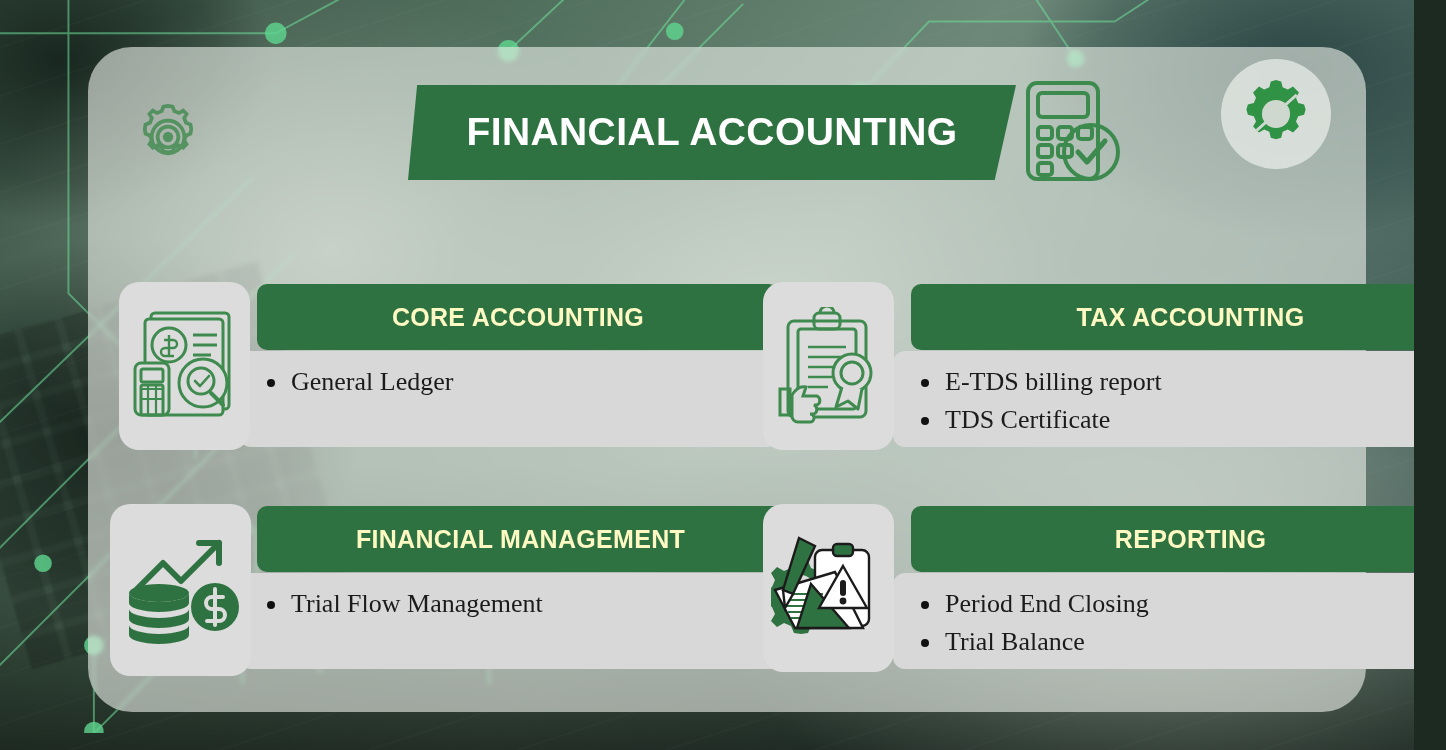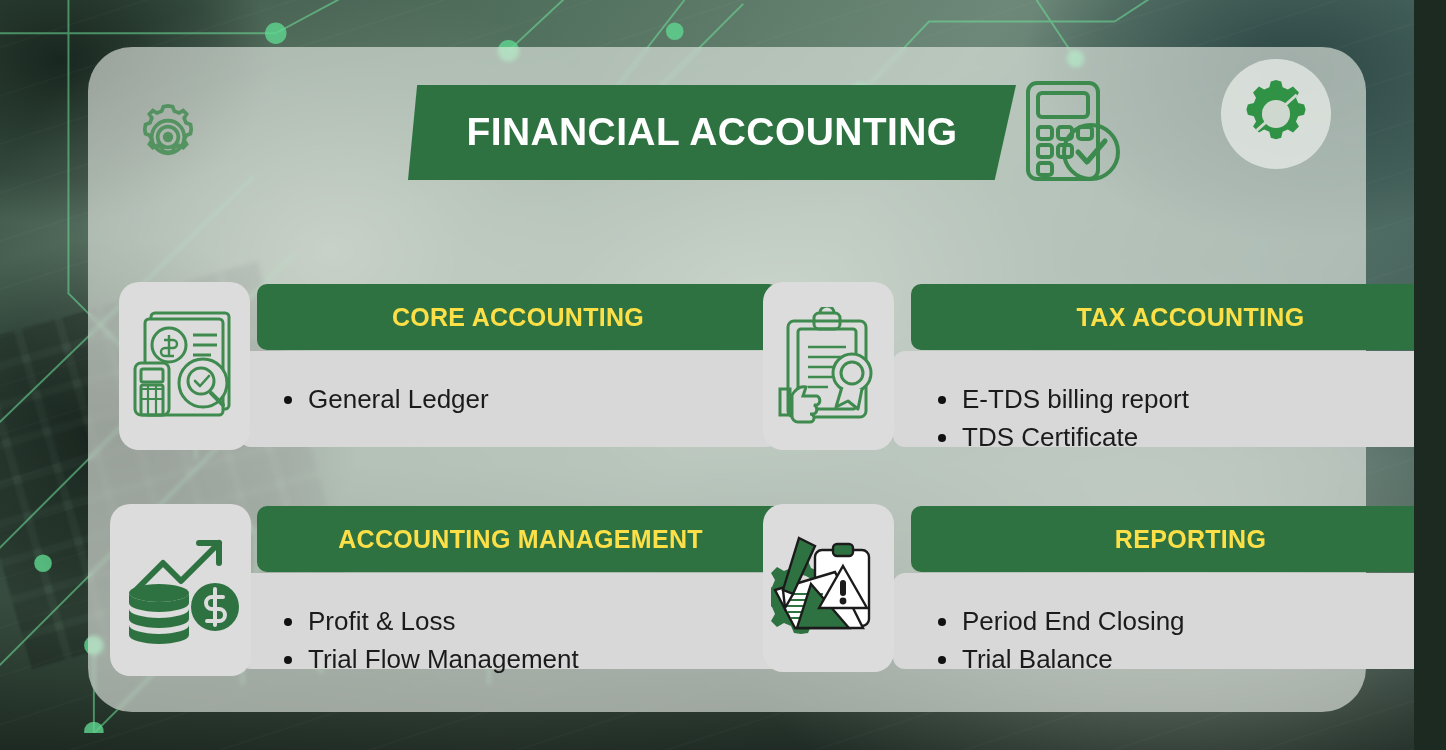--- a/index.html
+++ b/index.html
@@ -169,36 +169,37 @@
     top: 2px;
     height: 66px;
     background: #2f7241;
     border-radius: 10px;
     display: flex;
     align-items: center;
     justify-content: center;
     z-index: 2;
   }
   .card-head-text {
-    color: #fde047;
+    color: #fef9c3;
     font-size: 25px;
     font-weight: 700;
     letter-spacing: 0.3px;
     white-space: nowrap;
   }
   .card-body {
     position: absolute;
     background: #d8d8d8;
     border-radius: 12px;
     z-index: 1;
   }
   .card-body ul {
     list-style: none;
-    margin: 17px;
+    margin: 0;
     padding: 12px 0 0 52px;
+    font-family: Liberation Serif, serif;
   }
   .card-body li {
     position: relative;
     color: #1b1b1b;
     font-size: 26px;
     line-height: 38px;
     white-space: nowrap;
   }
   .card-body li::before {
     content: "";
@@ -391,25 +392,24 @@
           <path d="M6 94 v10 a30 9 0 0 0 60 0 v-10 a30 9 0 0 1 -60 0 z"></path>
           <circle cx="92" cy="76" r="24"></circle>
         </g>
         <g fill="none" stroke="#dcdcdc" stroke-width="4" stroke-linecap="round">
           <path d="M92 58 v36"></path>
           <path d="M100 66 h-11 a6 6 0 0 0 0 12 h7 a6 6 0 0 1 0 12 h-12"></path>
         </g>
       </svg>
     </div>
     <div class="card-head">
-      <span class="card-head-text">ACCOUNTING MANAGEMENT</span>
+      <span class="card-head-text">FINANCIAL MANAGEMENT</span>
     </div>
     <div class="card-body">
       <ul>
-        <li>Profit &amp; Loss</li>
         <li>Trial Flow Management</li>
       </ul>
     </div>
   </div>
 
   <div class="card" id="card-rep">
     <div class="card-icon-panel">
       <svg width="116" height="112" viewBox="0 0 116 112">
 
         <path fill="#2f7241" d="M30 28 l7 1 3 7 7 3 7-4 6 6 -4 7 3 7 7 3 1 7 -1 7 -7 3 -3 7 4 7 -6 6 -7-4 -7 3 -3 7 -7 1 -7-1 -3-7 -7-3 -7 4 -6-6 4-7 -3-7 -7-3 -1-7 1-7 7-3 3-7 -4-7 6-6 7 4 7-3 3-7 z"></path>

